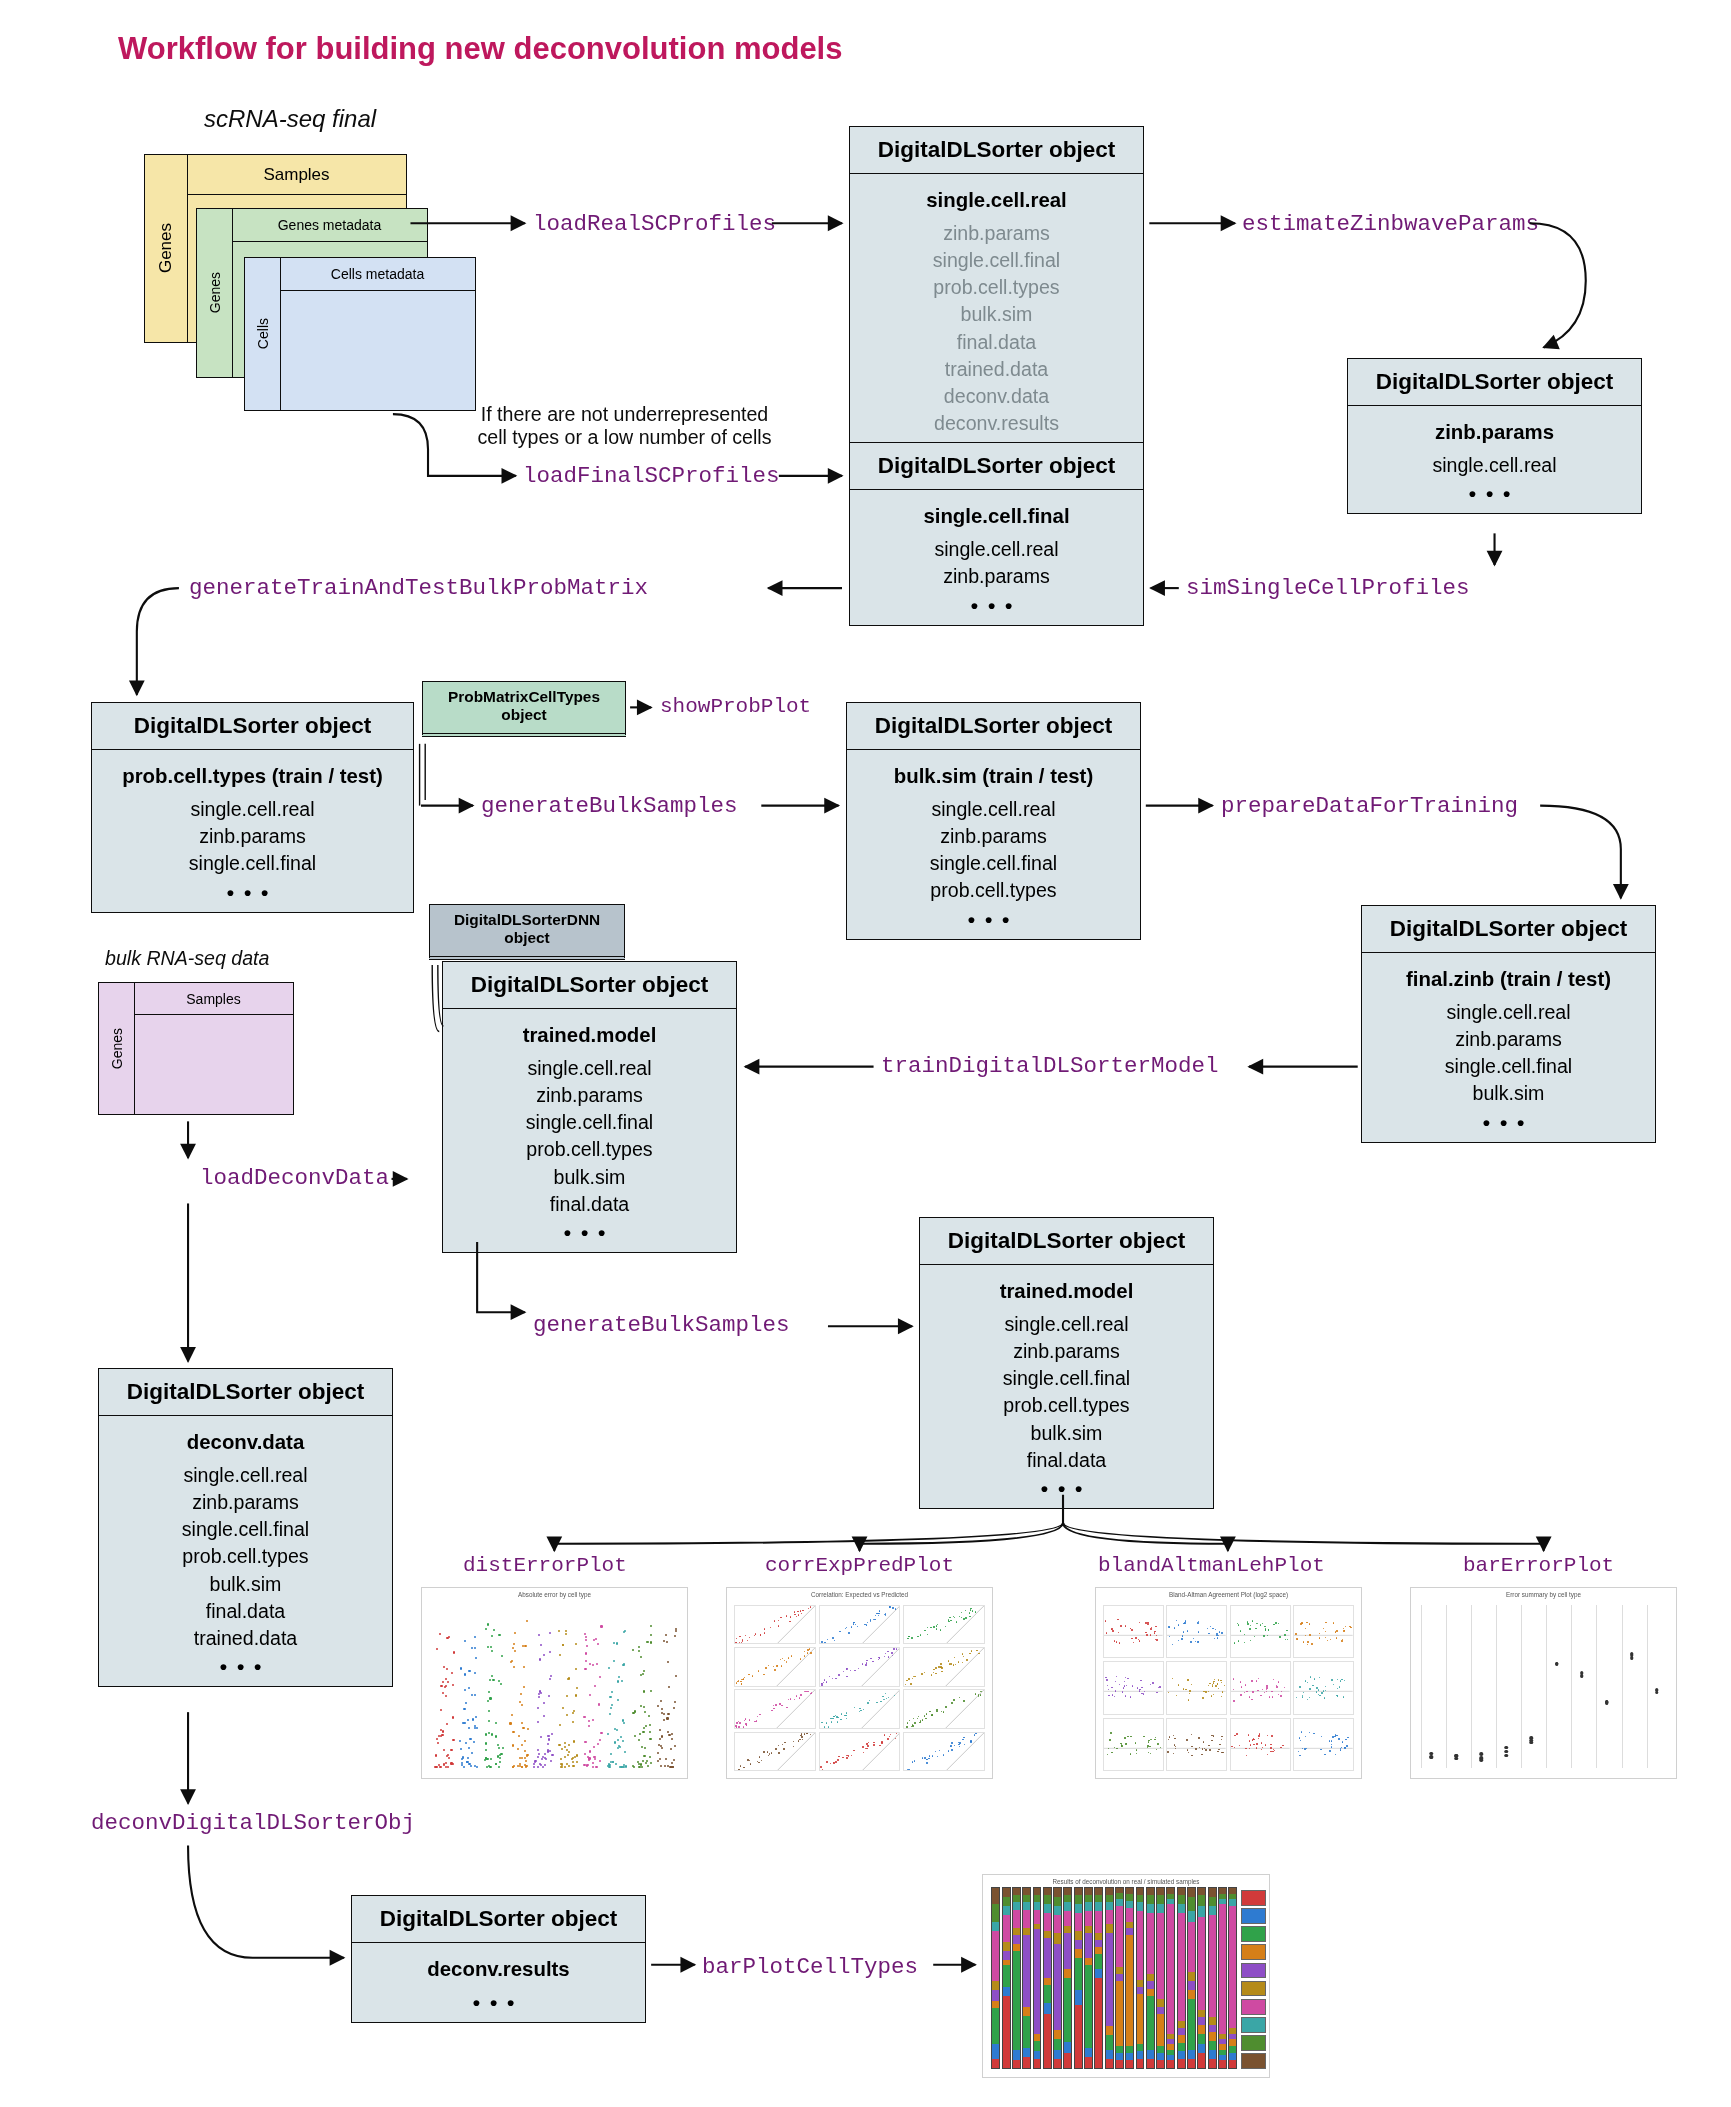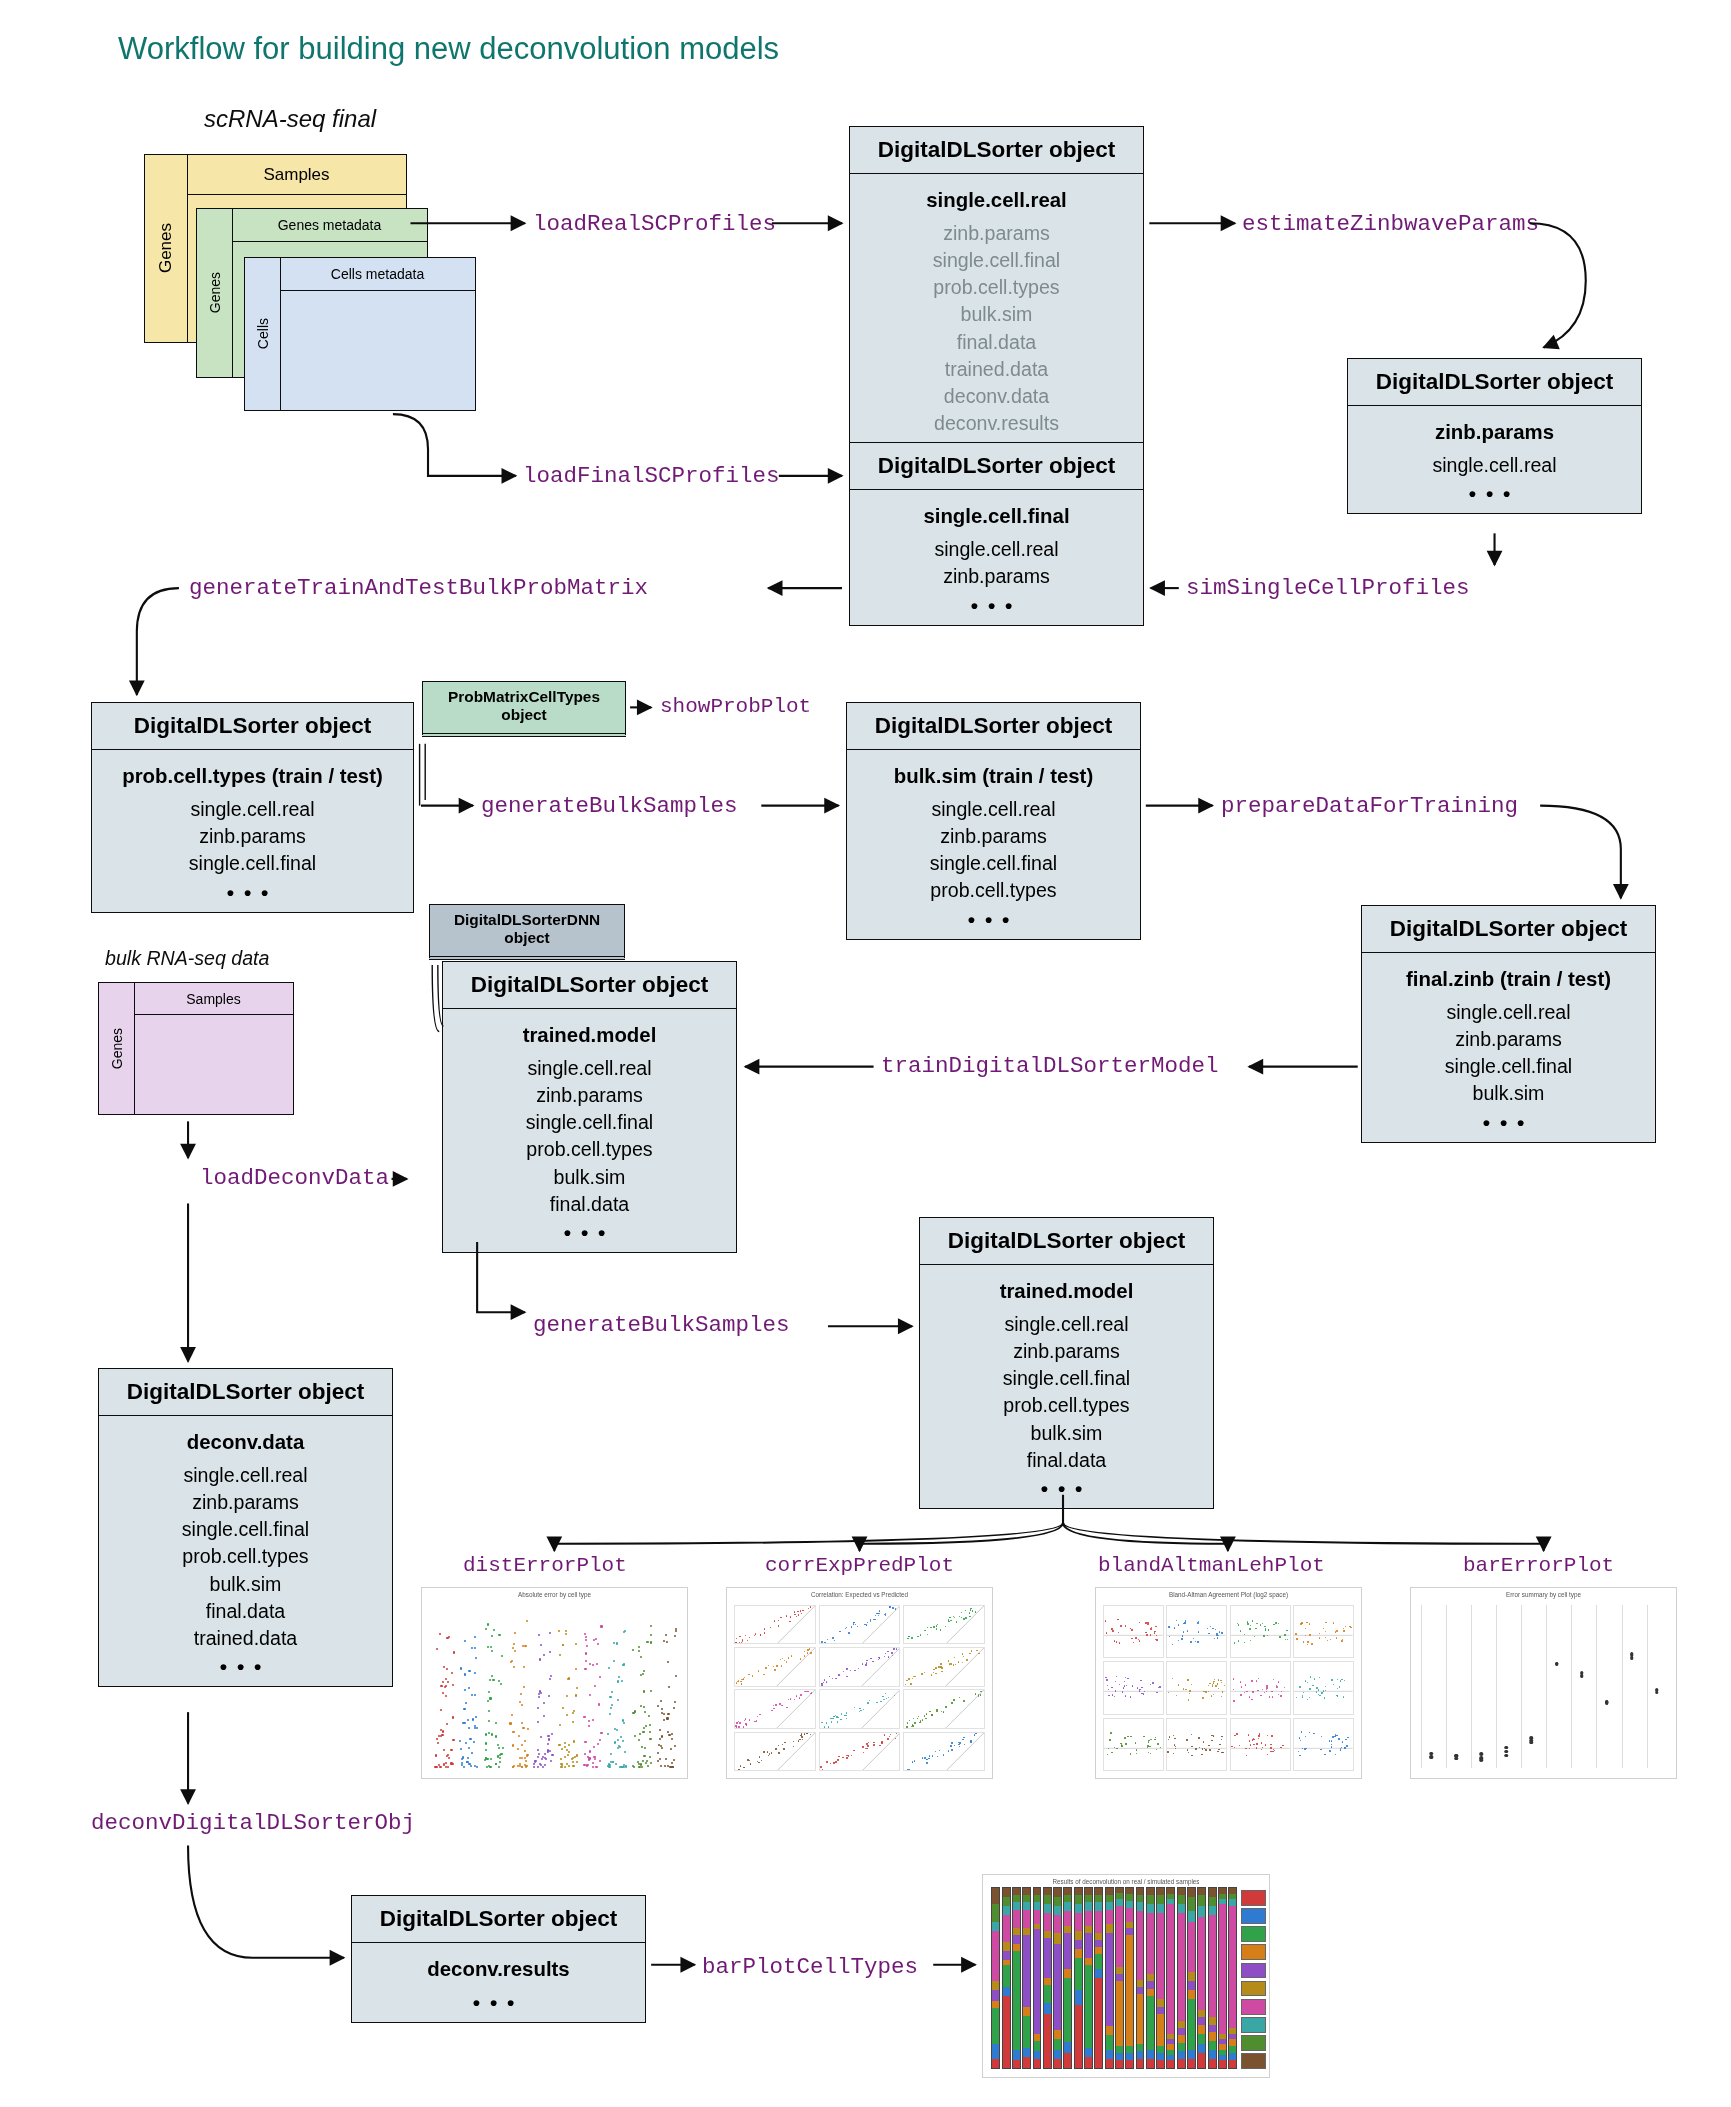--- a/index.html
+++ b/index.html
@@ -1,17 +1,17 @@
 <!DOCTYPE html>
 <html style="font-size:11.2px"><head>
 <meta charset="utf-8">
 <style>
 html,body{margin:0;padding:0;background:#fff;font-family:Helvetica,Arial,sans-serif}
 .canvas{position:relative;width:1731px;height:2108px;background:#fff}
-.title{position:absolute;font-weight:400;color:#0f766e}
+.title{position:absolute;font-weight:700;color:#be185d}
 .label{position:absolute;color:#0d0d0d}
 .label.center{text-align:center}
 .mono{font-family:Liberation Mono, monospace;position:absolute;color:#701a75}
 .box{position:absolute;background:#dae4e8;border:1.4px solid #0d0d0d;text-align:center;box-sizing:border-box}
 .box .hdr{font-weight:700;padding:9.8px 7px;border-bottom:1.4px solid #0d0d0d;font-size:22.5px}
 .box .body{padding:11.2px 7px 7px}
 .box .bold{font-weight:700;margin:4.2px 0 9.8px}
 .box .slot{margin:4.2px 0;font-size:19.6px}
 .box .gray{color:#7e8a8f}
 .dots{letter-spacing:9.8px;font-weight:700;font-size:21px;margin-top:5.6px}
@@ -66,20 +66,22 @@
       </div>
   <div class="top" style="left:35px;height:32px;font-size:14px">Genes metadata</div>
 </div>
 <div class="scpanel" style="left:244px;top:257px;width:232px;height:154px;background:#d3e1f3">
   <div class="side" style="width:35px">
         <span style="font-size:14px">Cells</span>
       </div>
   <div class="top" style="left:35px;height:32px;font-size:14px">Cells metadata</div>
 </div>
 
+<div class="label center" style="left:435px;top:403px;width:379px;font-size:19.6px;white-space:pre-line">If there are not underrepresented
+cell types or a low number of cells</div>
 
 <div id="box-scReal" class="box" style="left:849px;top:126px;width:295px">
       <div class="hdr">DigitalDLSorter object</div>
       <div class="body">
         <div class="bold" style="font-size:20.4px">single.cell.real</div>
         <div class="slot gray">zinb.params</div>
         <div class="slot gray">single.cell.final</div>
         <div class="slot gray">prob.cell.types</div>
         <div class="slot gray">bulk.sim</div>
         <div class="slot gray">final.data</div>

